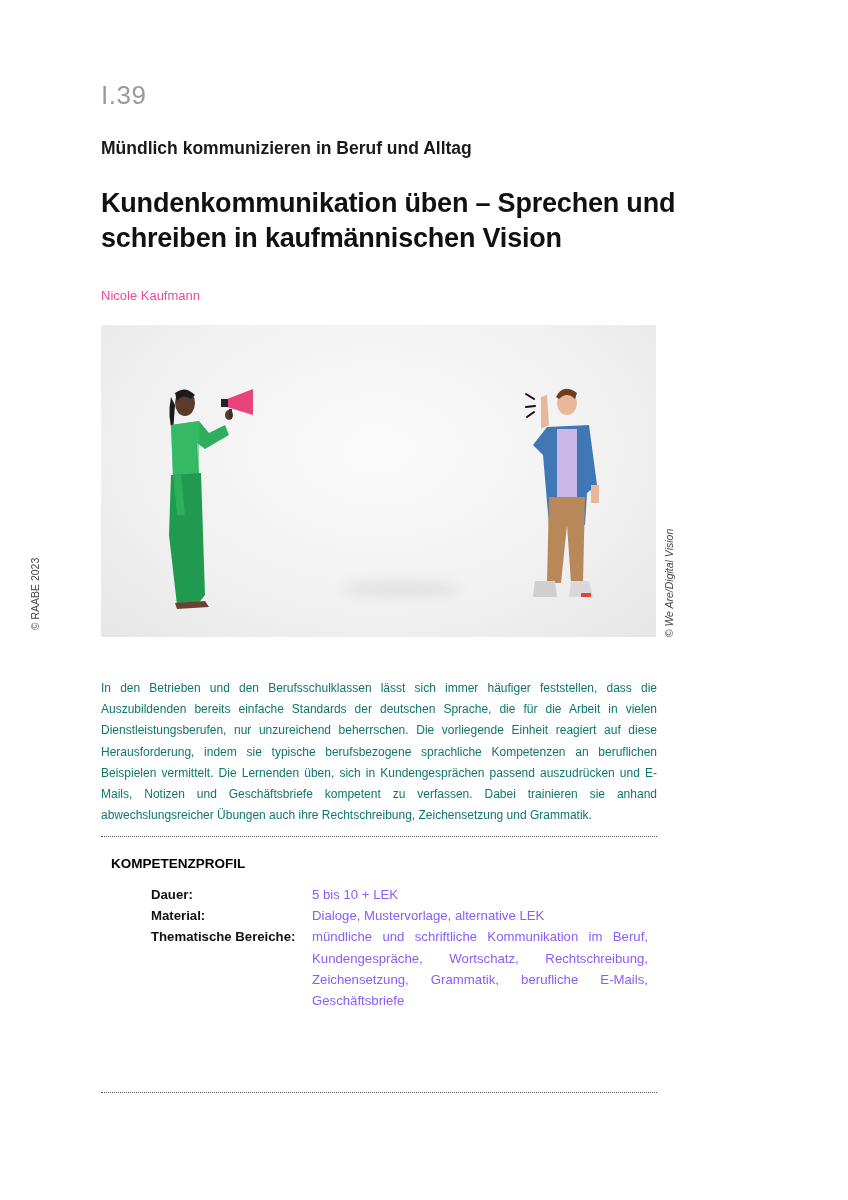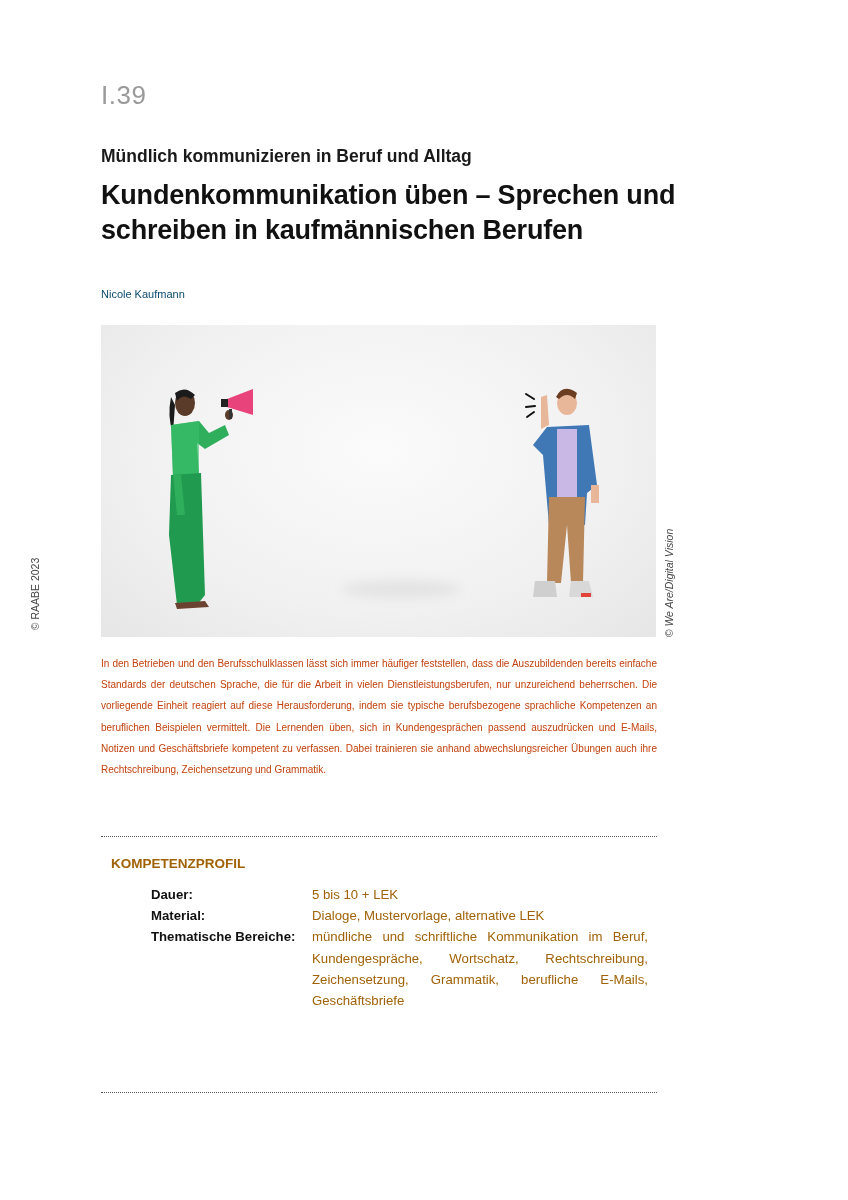--- a/index.html
+++ b/index.html
@@ -1,43 +1,43 @@
 <!DOCTYPE html>
 <html><head>
 <meta charset="utf-8">
 <style>
   html, body { margin:0; padding:0; background:#ffffff; }
   body { width:848px; height:1200px; position:relative; overflow:hidden;
          font-family:"Liberation Sans", "DejaVu Sans", sans-serif; color:#1a1a1a; }
   .abs { position:absolute; }
   .unit-number { left:101px; top:80px; font-size:26px; color:#9a9a9a; letter-spacing:0.5px; }
-  .series-title { left:101px; top:146px; font-size:17.5px; font-weight:bold; color:#1a1a1a; }
-  .main-title { left:101px; top:178px; width:600px; font-size:27px; font-weight:bold; line-height:35px; color:#111; letter-spacing:-0.2px; }
-  .author { left:101px; top:288px; font-size:11px; color:#0c4a6e; }
+  .series-title { left:101px; top:138px; font-size:17.5px; font-weight:bold; color:#1a1a1a; }
+  .main-title { left:101px; top:186px; width:600px; font-size:27px; font-weight:bold; line-height:35px; color:#111; letter-spacing:-0.2px; }
+  .author { left:101px; top:288px; font-size:13px; color:#ec4899; }
   .photo { left:101px; top:325px; width:555px; height:312px;
            background:radial-gradient(ellipse at 50% 40%, #fbfbfb 0%, #f1f1f1 60%, #e6e6e6 100%); overflow:hidden; }
   .shadow { left:240px; top:255px; width:120px; height:18px; border-radius:50%; background:rgba(0,0,0,0.06); filter:blur(6px); }
   .side-credit-left { left:35px; top:594px; transform:translate(-50%,-50%) rotate(-90deg); white-space:nowrap; font-size:10.5px; color:#444; }
   .side-credit-right { left:669px; top:583px; transform:translate(-50%,-50%) rotate(-90deg); white-space:nowrap; font-size:10.5px; color:#444; font-style:italic; }
-  .intro { left:101px; top:653px; width:556px; font-size:10px; line-height:21.2px; text-align:justify; color:#c2410c; }
+  .intro { left:101px; top:678px; width:556px; font-size:12px; line-height:21.2px; text-align:justify; color:#0f766e; }
   .dotted { left:101px; width:556px; height:0; border-top:1.5px dotted #555; }
-  .profile-heading { left:111px; top:856px; font-size:13.5px; font-weight:bold; color:#a16207; }
+  .profile-heading { left:111px; top:856px; font-size:13.5px; font-weight:bold; color:#000000; }
   .profile-table { left:111px; top:884px; width:537px; }
   .row { display:flex; font-size:13.2px; line-height:21.2px; }
   .row .label { width:161px; flex:0 0 161px; font-weight:bold; color:#111;padding-left:40px; }
-  .row .value { flex:1; text-align:justify; color:#a16207; }
+  .row .value { flex:1; text-align:justify; color:#8b5cf6; }
 </style>
 </head>
 <body>
 
 <div class="abs unit-number">I.39</div>
 <div class="abs series-title">Mündlich kommunizieren in Beruf und Alltag</div>
 <div class="abs main-title">
   <div>Kundenkommunikation üben – Sprechen und</div>
-  <div>schreiben in kaufmännischen Berufen</div>
+  <div>schreiben in kaufmännischen Vision</div>
 </div>
 <div class="abs author">Nicole Kaufmann</div>
 
 <div class="abs photo">
   <div class="abs shadow"></div>
   <svg width="555" height="312" viewBox="0 0 555 312" style="position:absolute;left:0;top:0">
 
     <g>
       <path d="M70 72 Q66 92 72 108 L74 80 Z" fill="#1b1b1b"></path>
       <ellipse cx="84" cy="78" rx="10" ry="13" fill="#5a3a28"></ellipse>

